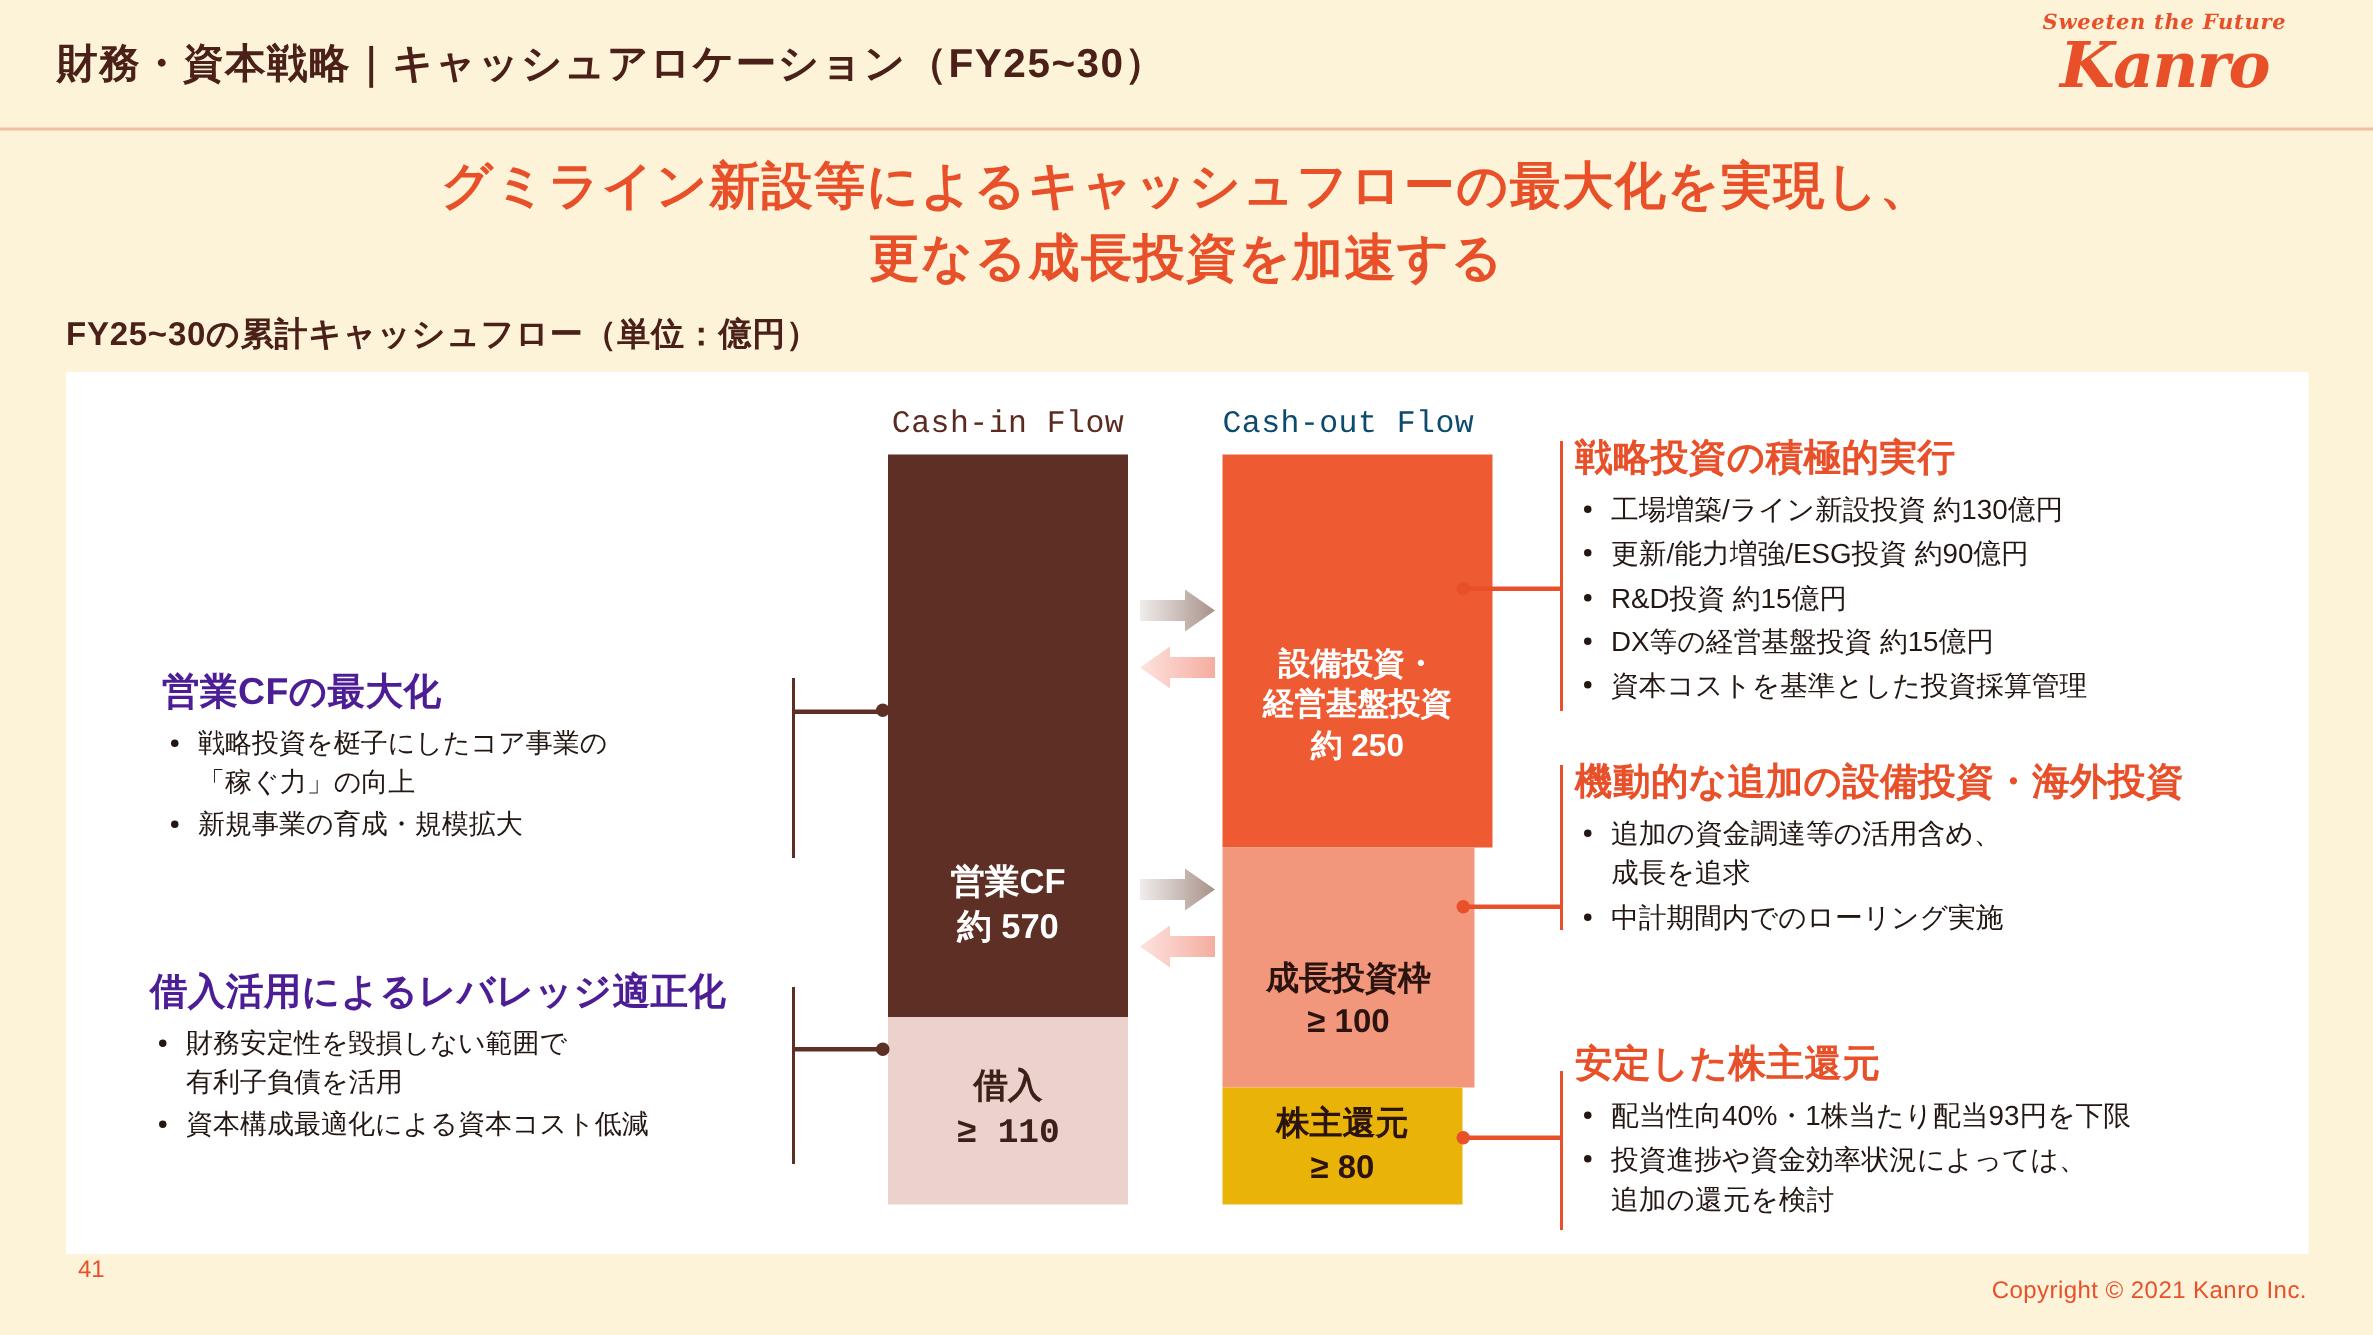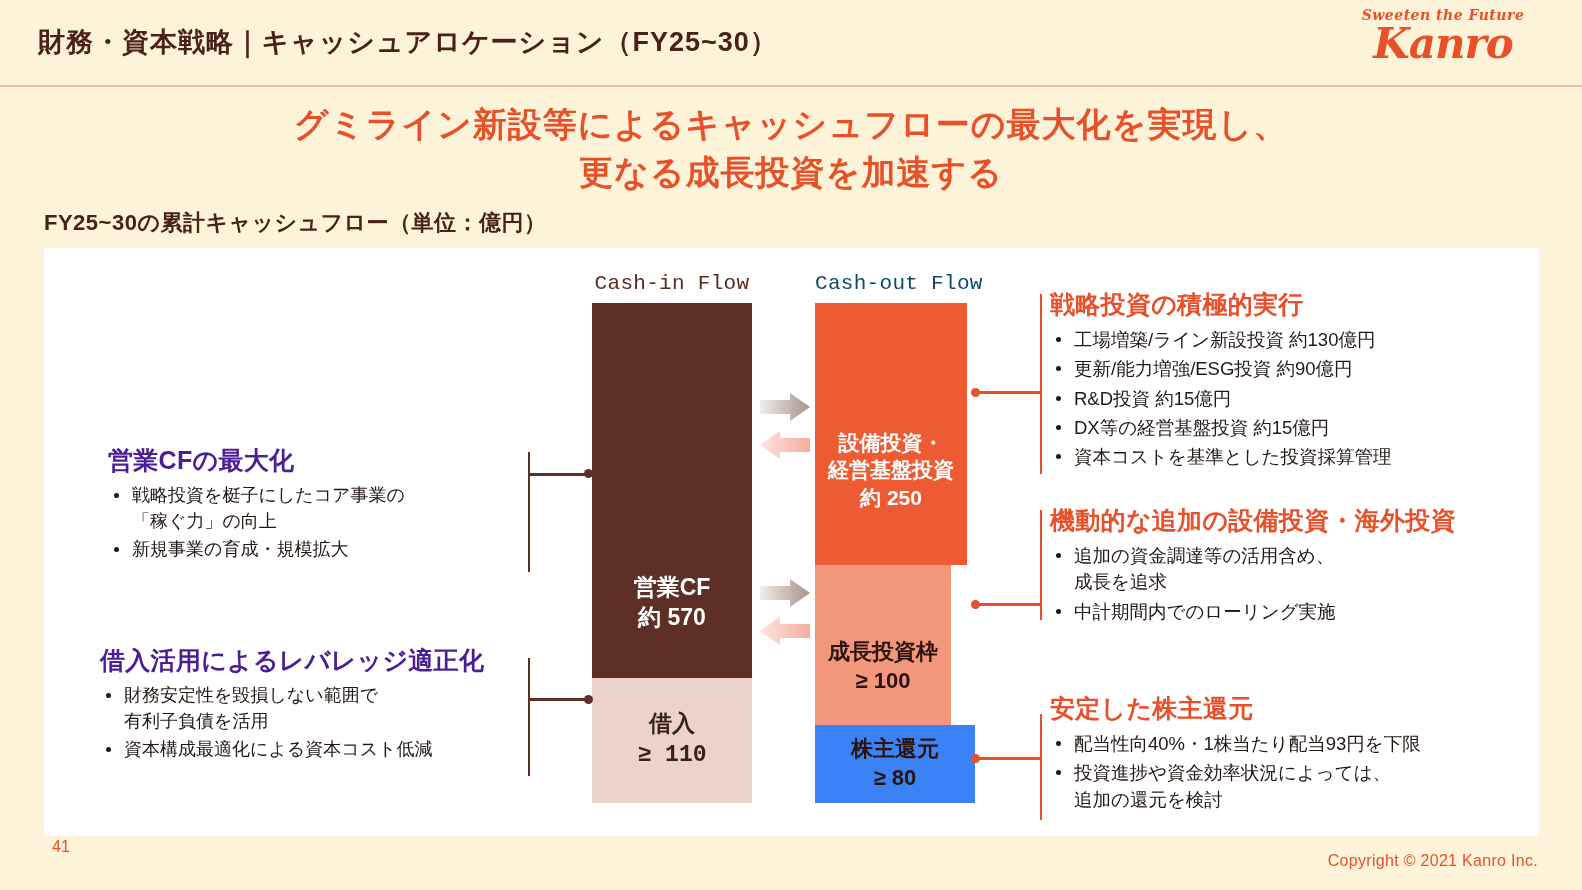--- a/index.html
+++ b/index.html
@@ -52,25 +52,25 @@
   }
   .lbl-in{left:592px;top:272px;width:160px;color:#5B2B21;}
   .lbl-out{left:815px;top:272px;width:160px;color:#0c4a6e;}
 
   .seg{position:absolute;display:flex;align-items:center;justify-content:center;
        text-align:center;font-weight:700;line-height:1.3;}
   .seg-eigyo{left:592px;top:303px;width:160px;height:375px;background:#5E2F25;color:#fff;font-size:23px;}
   .seg-eigyo .inner{transform:translateY(112px);}
   .seg-karire{left:592px;top:678px;width:160px;height:125px;background:#EBD2CD;color:#3C2019;font-size:23px;font-family:Liberation Mono, monospace;}
 
-  .seg-setsubi{left:815px;top:303px;width:152px;height:262px;background:#EE5B32;color:#fff;font-size:21px;}
+  .seg-setsubi{left:815px;top:303px;width:180px;height:262px;background:#EE5B32;color:#fff;font-size:21px;}
   .seg-setsubi .inner{transform:translateY(36px);}
-  .seg-seicho{left:815px;top:565px;width:136px;height:160px;background:#F2977B;color:#2B1410;font-size:22px;}
+  .seg-seicho{left:815px;top:565px;width:168px;height:160px;background:#F2977B;color:#2B1410;font-size:22px;}
   .seg-seicho .inner{transform:translateY(22px);}
-  .seg-kabunushi{left:815px;top:725px;width:160px;height:78px;background:#3b82f6;color:#2B1410;font-size:22px;}
+  .seg-kabunushi{left:815px;top:725px;width:160px;height:78px;background:#eab308;color:#2B1410;font-size:22px;}
 
   
   .arrows{position:absolute;left:760px;width:52px;}
   .arrow{display:block;}
 
   
   .conn{position:absolute;background:#5E2F25;}
   .conn-o{position:absolute;background:#E8502A;}
   .dot{position:absolute;width:9px;height:9px;border-radius:50%;}
   .dot-brown{background:#5E2F25;}

